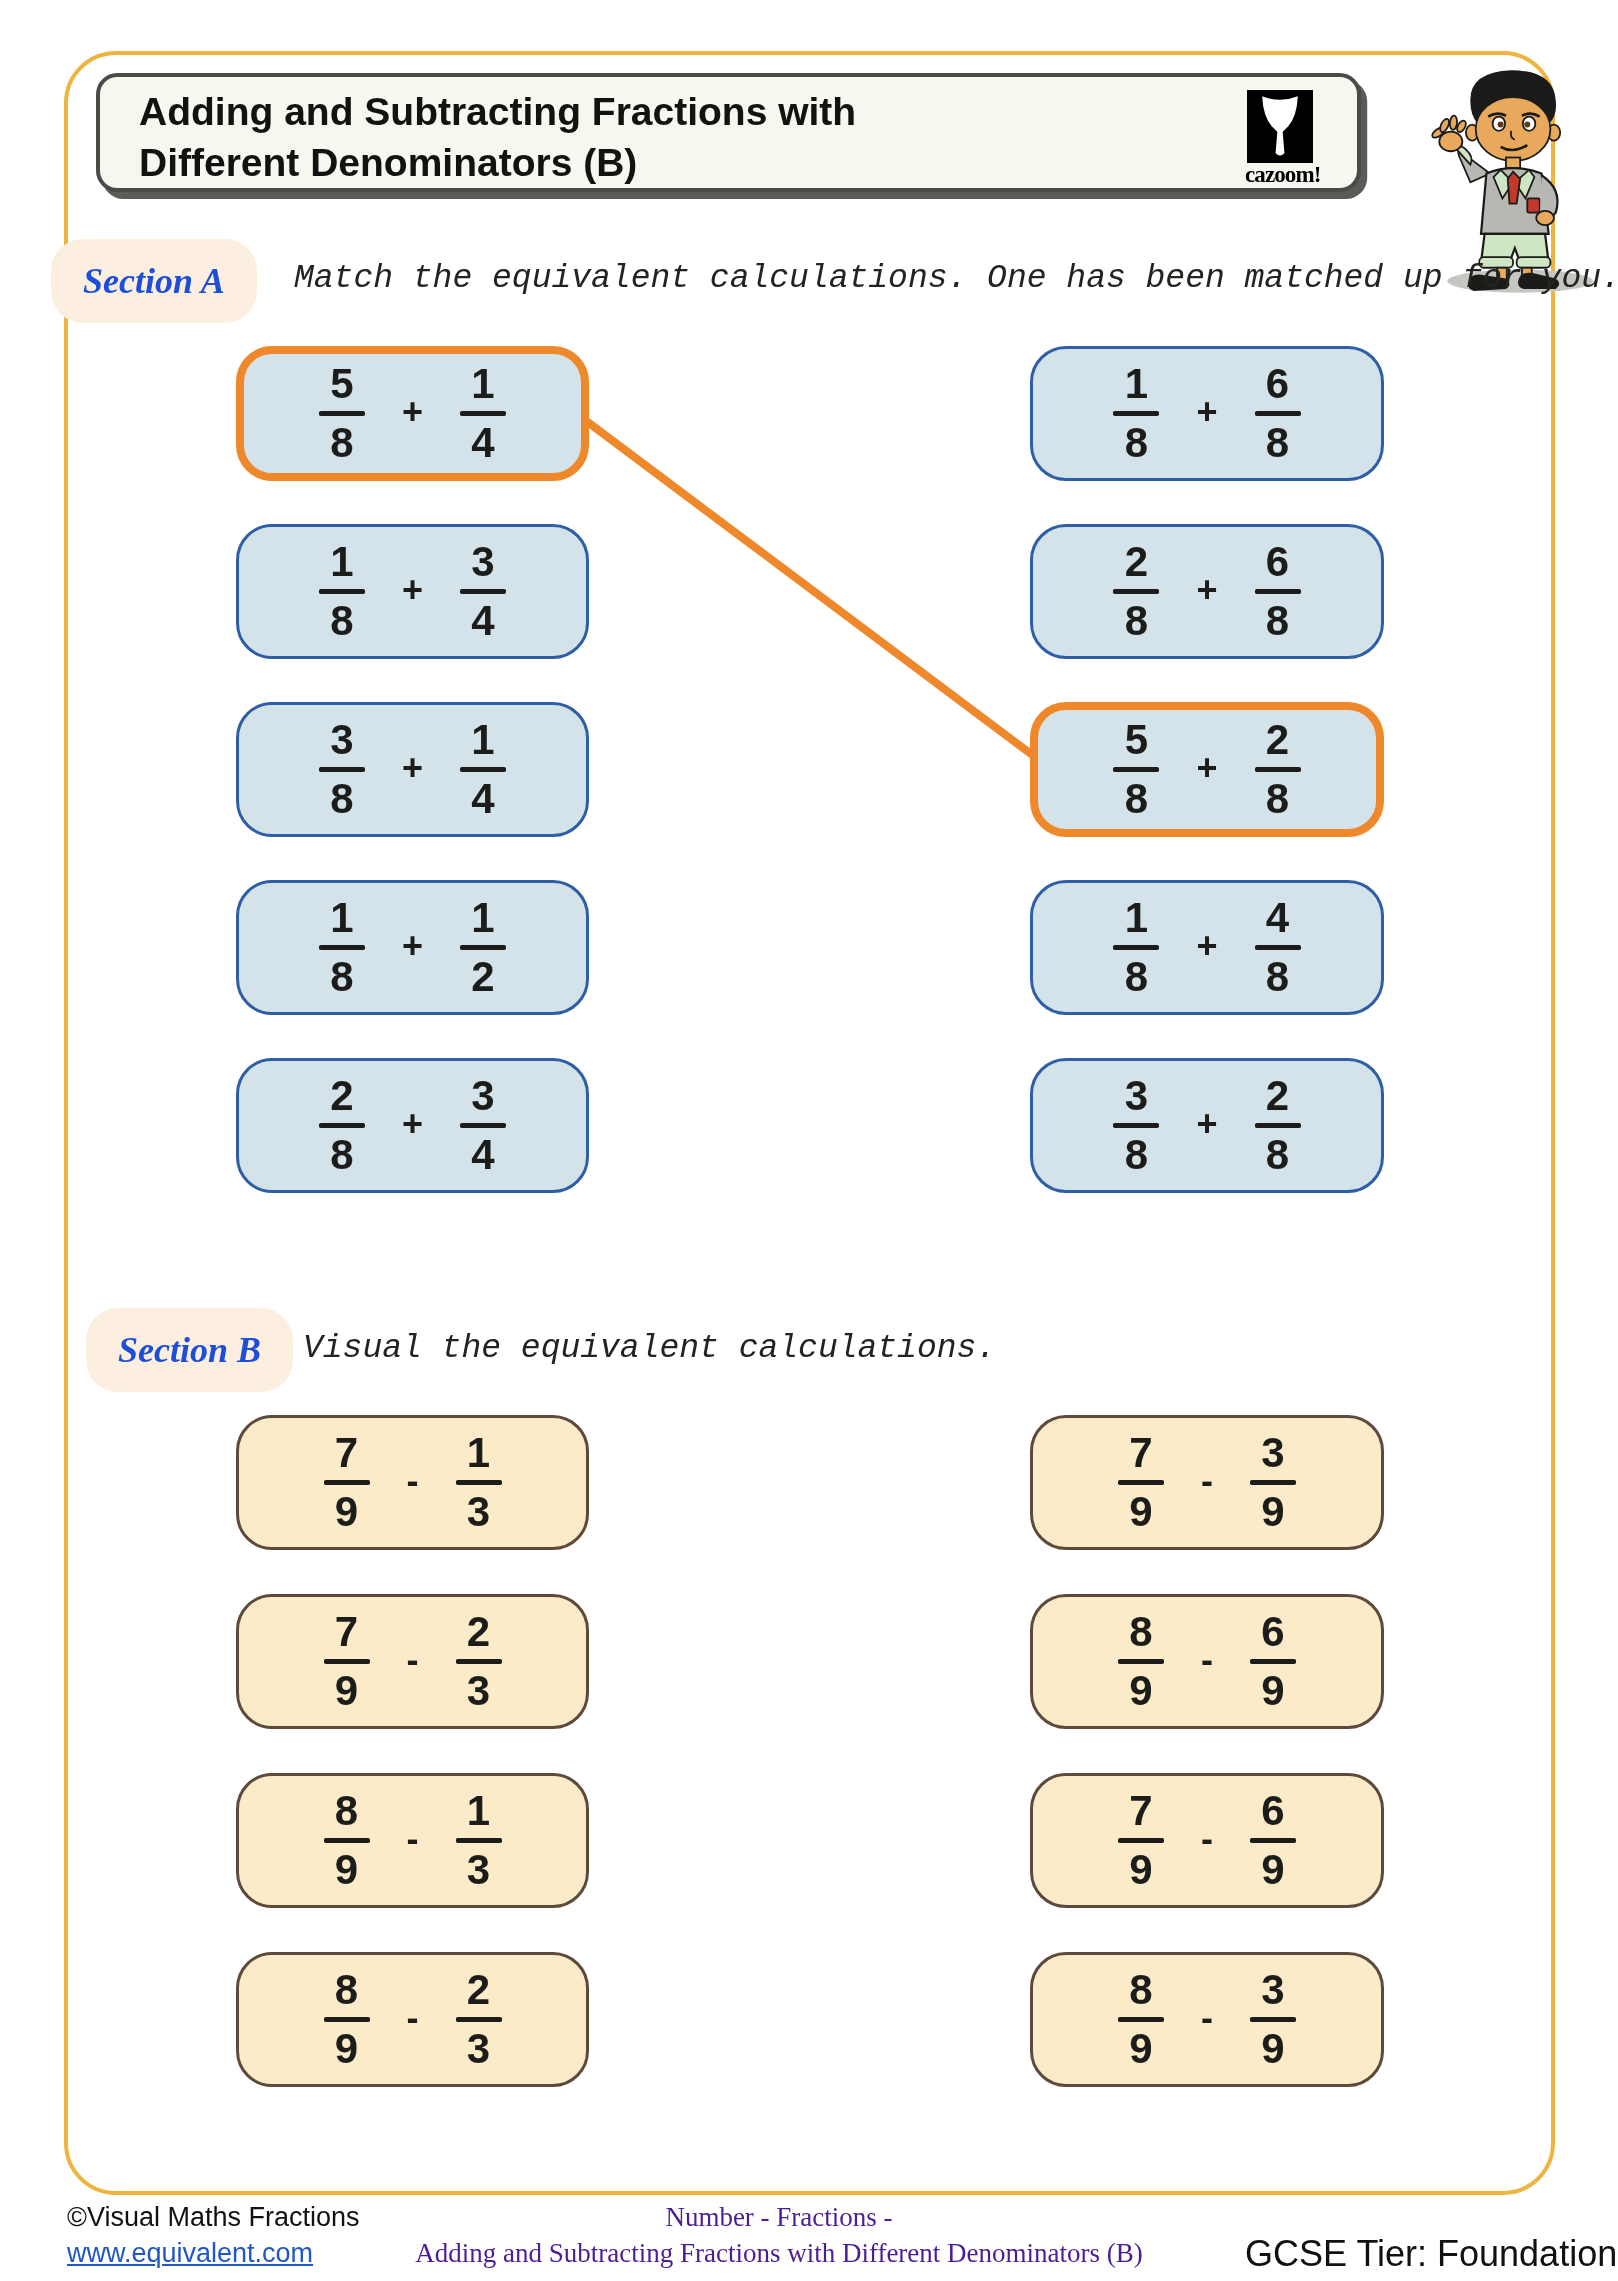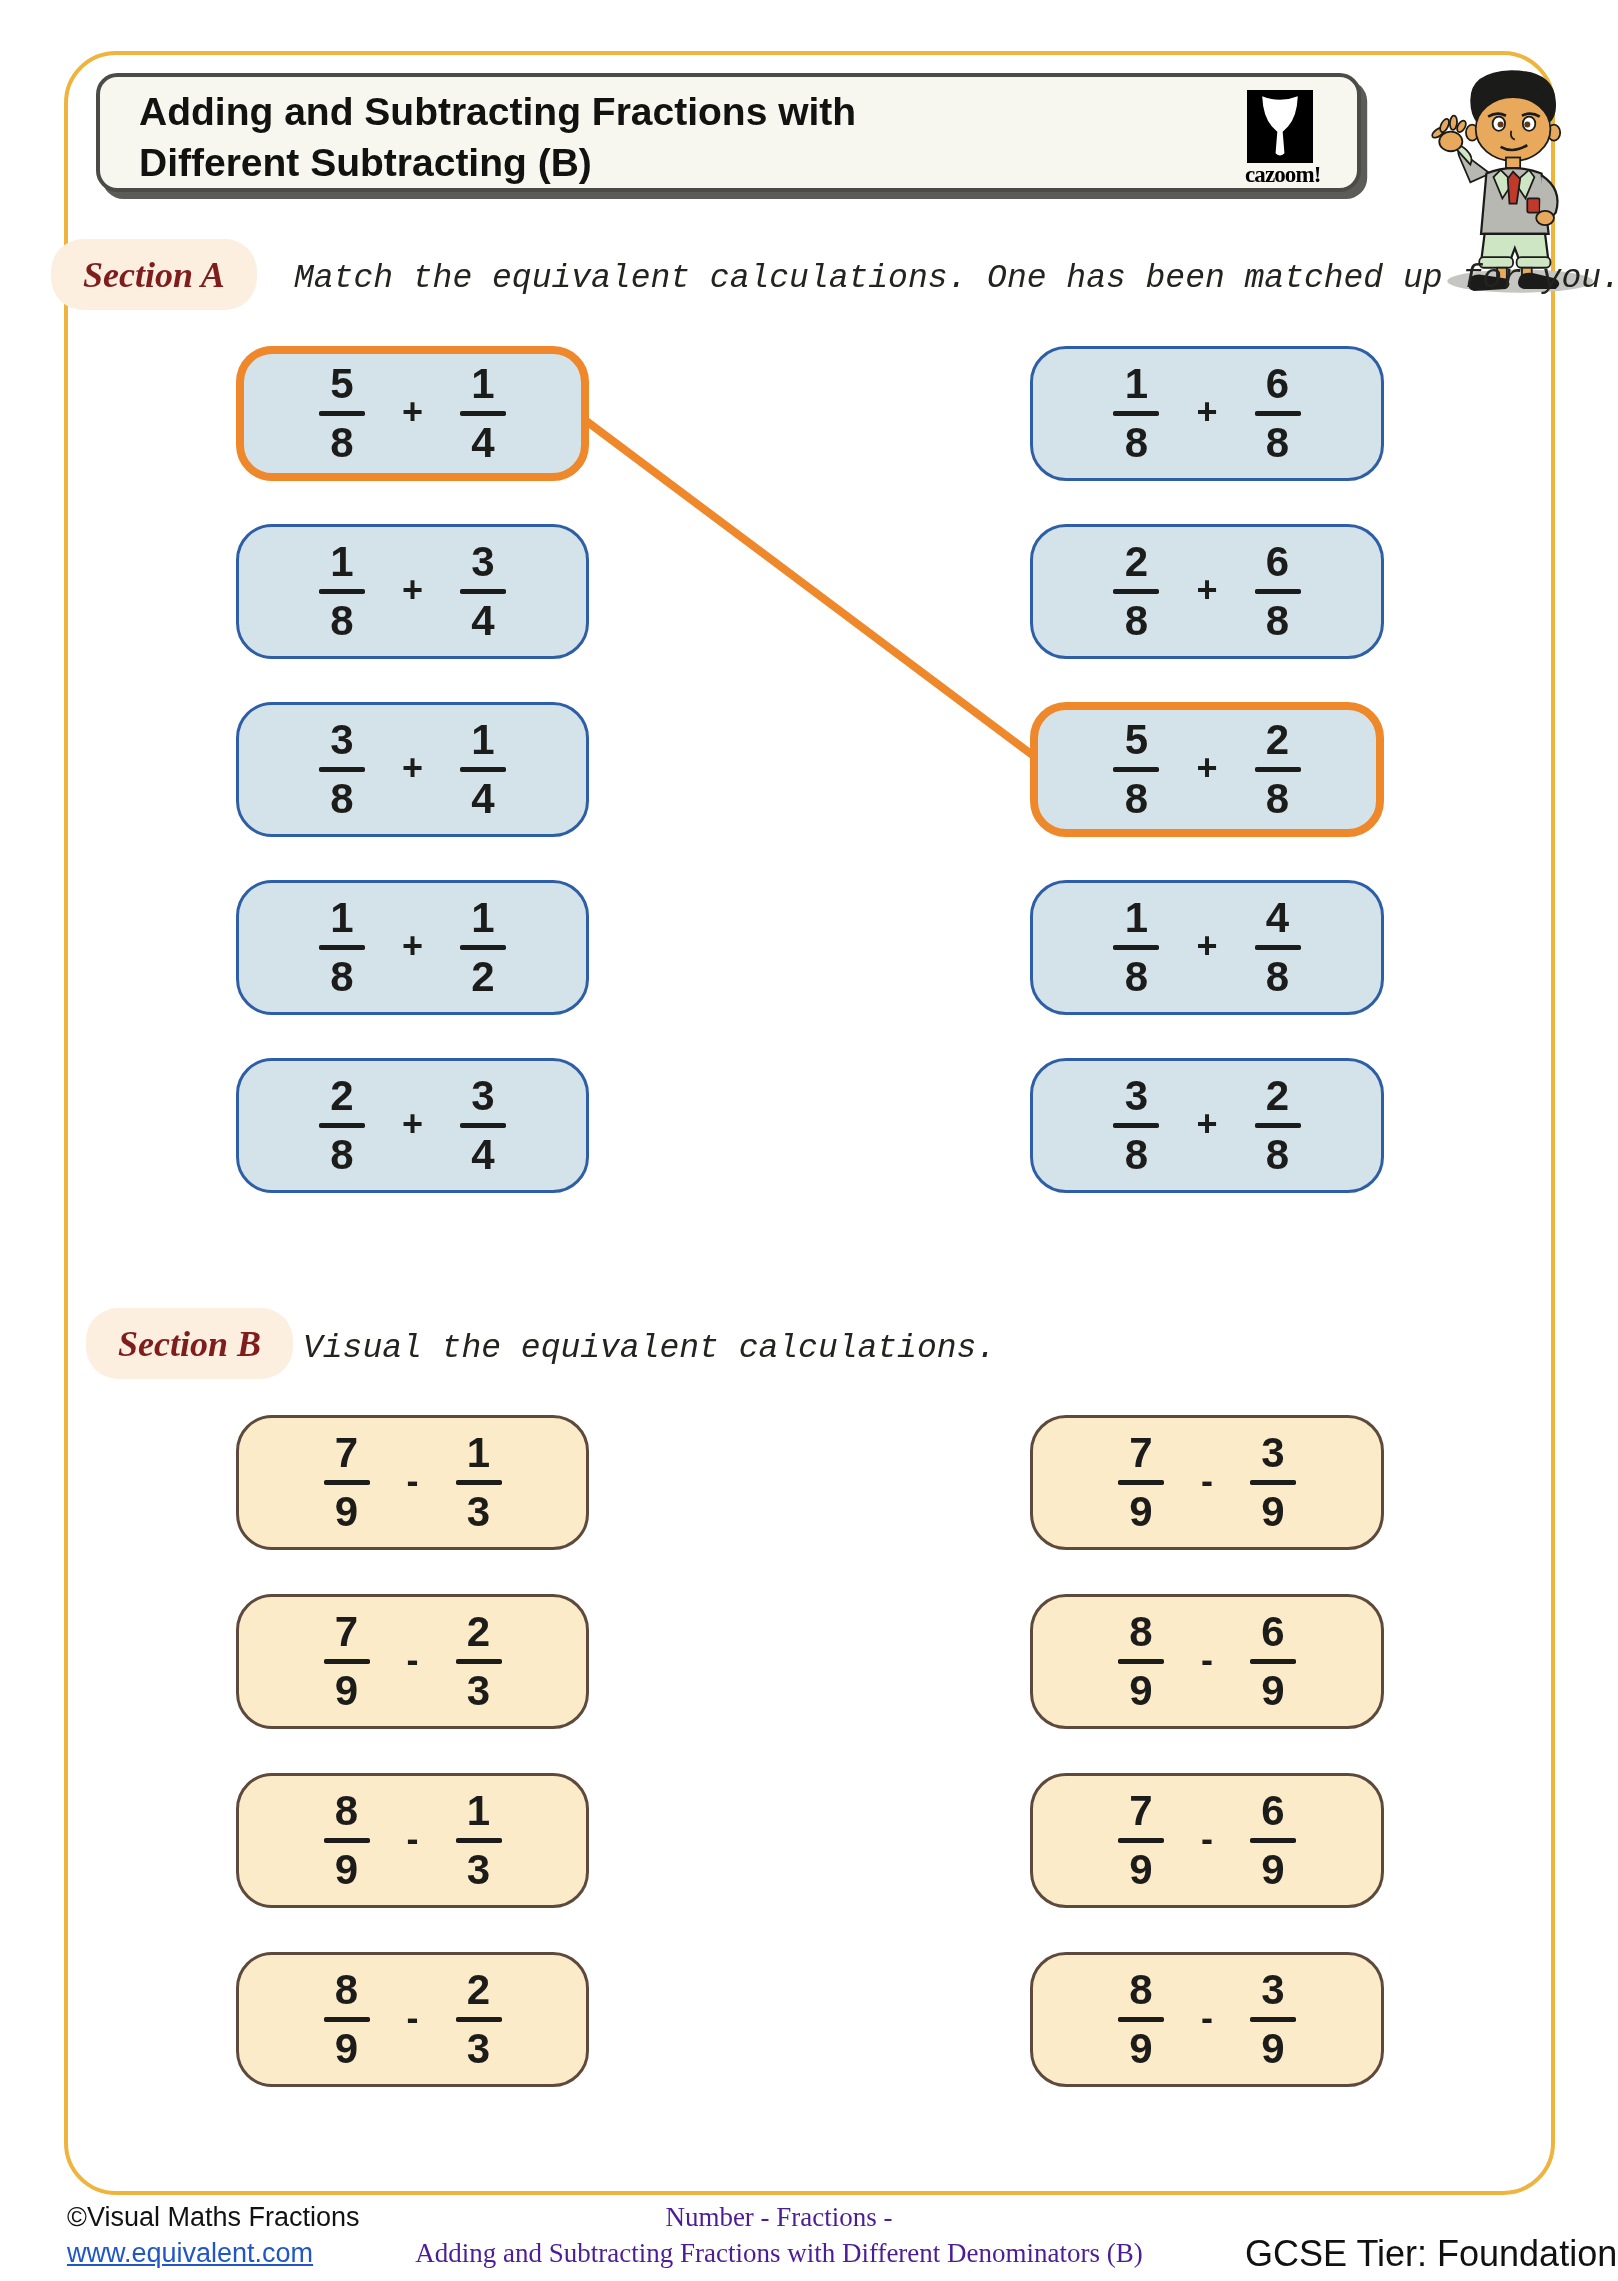--- a/index.html
+++ b/index.html
@@ -38,24 +38,24 @@
   .logo{position:absolute;left:1145px;top:12.5px;width:70px;text-align:right;}
   .logo-box{width:66px;height:73px;background:#000;margin:0 auto;display:flex;align-items:center;justify-content:center;}
   .logo-text{
     font-family:"Liberation Serif", serif;font-weight:bold;font-size:23px;
     letter-spacing:-0.9px;color:#000;line-height:23px;margin-top:0.9px;
   }
 
   .boy{position:absolute;left:1415px;top:65px;width:189px;height:233px;}
 
   .section-label{
-    position:absolute;height:71px;display:flex;align-items:center;
+    position:absolute;height:84px;display:flex;align-items:center;
     padding:0 32px;background:var(--c-label-bg);border-radius:32px;
     font-family:"Liberation Serif", serif;font-style:italic;font-weight:bold;
-    font-size:36px;color:#7f1d1d;white-space:nowrap;
+    font-size:36px;color:#1d4ed8;white-space:nowrap;
   }
   #labelA{left:51px;top:239px;}
   #labelB{left:86px;top:1308px;}
   .instruction{
     position:absolute;font-family:Liberation Mono, monospace;font-style:italic;
     font-size:33px;color:#23231f;white-space:nowrap;
   }
   #instrA{left:294px;top:260px;}
   #instrB{left:303px;top:1330px;}
 
@@ -93,21 +93,21 @@
 
   <div class="frame"></div>
 
   <svg id="match-overlay" width="1618" height="2281" viewBox="0 0 1816 2560">
     <line id="match-line" x1="652" y1="468" x2="1165" y2="852" stroke="#ef872b" stroke-width="9" stroke-linecap="round"></line>
   </svg>
 
   <div class="title-box">
     <div class="title-text">
       <div>Adding and Subtracting Fractions with</div>
-      <div>Different Subtracting (B)</div>
+      <div>Different Denominators (B)</div>
     </div>
     <div class="logo">
       <div class="logo-box">
         <svg width="66" height="73" viewBox="0 0 74 82">
           <path d="M17,7 Q37,15 57,7 Q56,30 46,41 Q42,45 40,47 L42,71 Q37,76 32,71 L34,47 Q32,45 28,41 Q18,30 17,7 Z" fill="#ffffff"></path>
         </svg>
       </div>
       <div class="logo-text">cazoom!</div>
     </div>
   </div>

